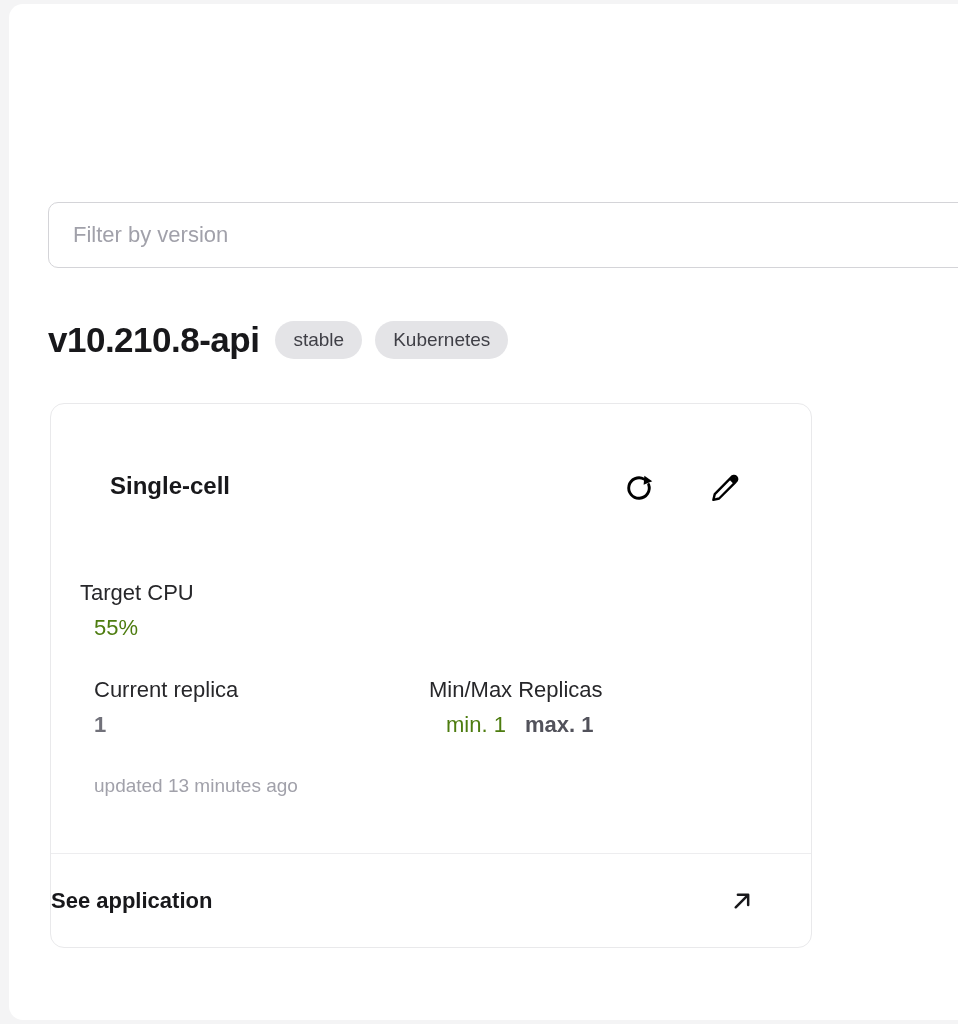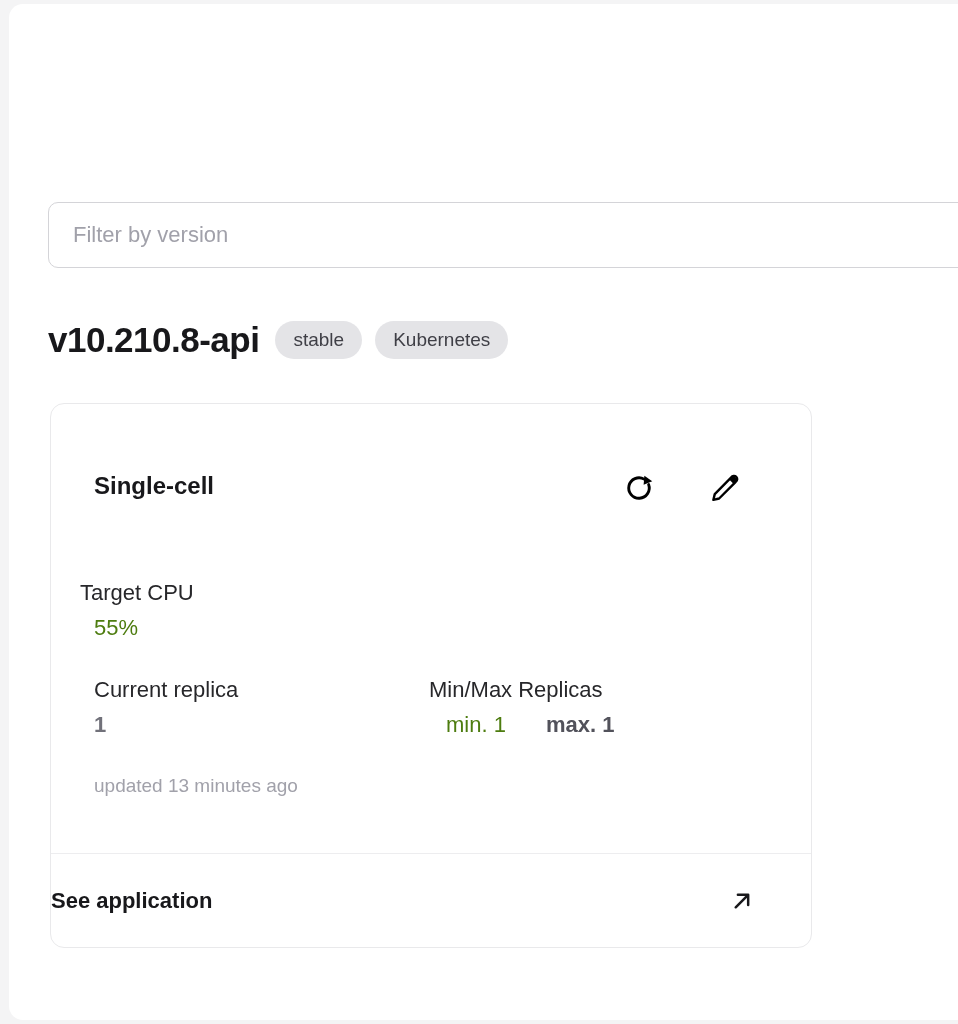--- a/index.html
+++ b/index.html
@@ -55,38 +55,38 @@
     margin-left: 13px; white-space: nowrap;
   }
   .badge:first-of-type { margin-left: 16px; }
   .service-card {
     position: absolute; left: 41px; top: 399px;
     width: 762px; height: 545px;
     border: 1px solid #e9e9eb; border-radius: 14px;
     background: #fff;
   }
   .card-title {
-    position: absolute; left: 43px; top: 66px;
+    position: absolute; left: 59px; top: 66px;
     font-size: 24px; font-weight: 700; color: #18181b; line-height: 1.3;
   }
   .card-actions {
     position: absolute; top: 68px; right: 70px;
     display: flex; gap: 54px; align-items: center;
   }
   .icon-btn {
     width: 32px; height: 32px;
     display: flex; align-items: center; justify-content: center;
     background: none; border: none; cursor: pointer; padding: 0;
   }
   .stat-label { font-size: 22px; font-weight: 500; color: #27272a; line-height: 1.3; }
   .stat-value { font-size: 22px; font-weight: 600; color: #71717a; line-height: 1.3; }
   .pos { position: absolute; }
   .val-light { color: #4d7c0f; font-weight: 400; }
   .val-mid { color: #71717a; }
-  .minmax-values { display: flex; gap: 40px; align-items: center; }
+  .minmax-values { display: flex; gap: 19px; align-items: center; }
   .minmax-values .max { color: #52525b; font-weight: 600; }
   .updated-text {
     position: absolute; left: 43px; top: 370px;
     font-size: 19px; color: #a1a1aa; line-height: 1.3;
   }
   .card-divider {
     position: absolute; left: 0; right: 0; top: 449px;
     height: 1px; background: #ededef;
   }
   .card-footer {

